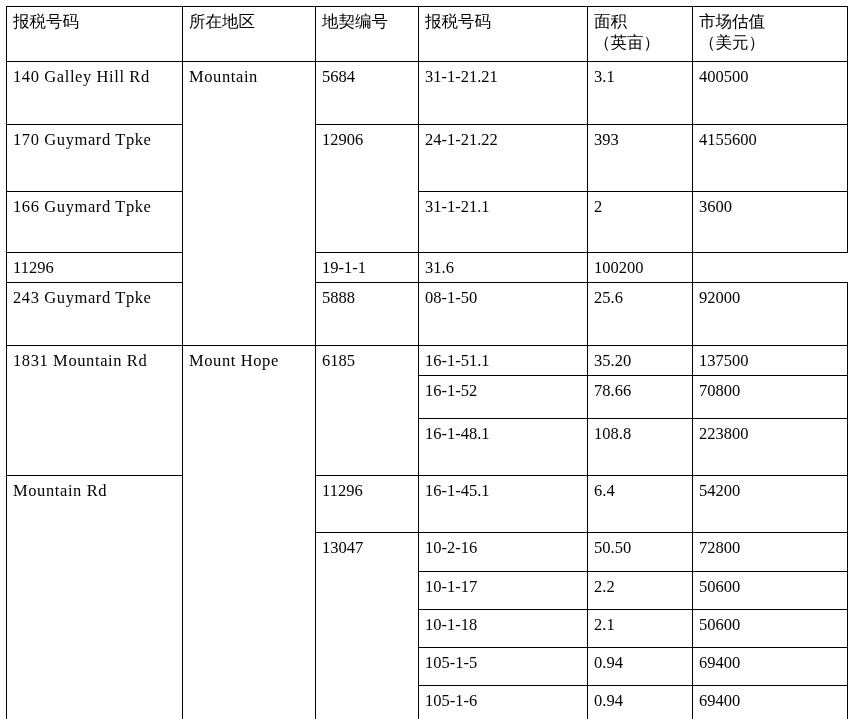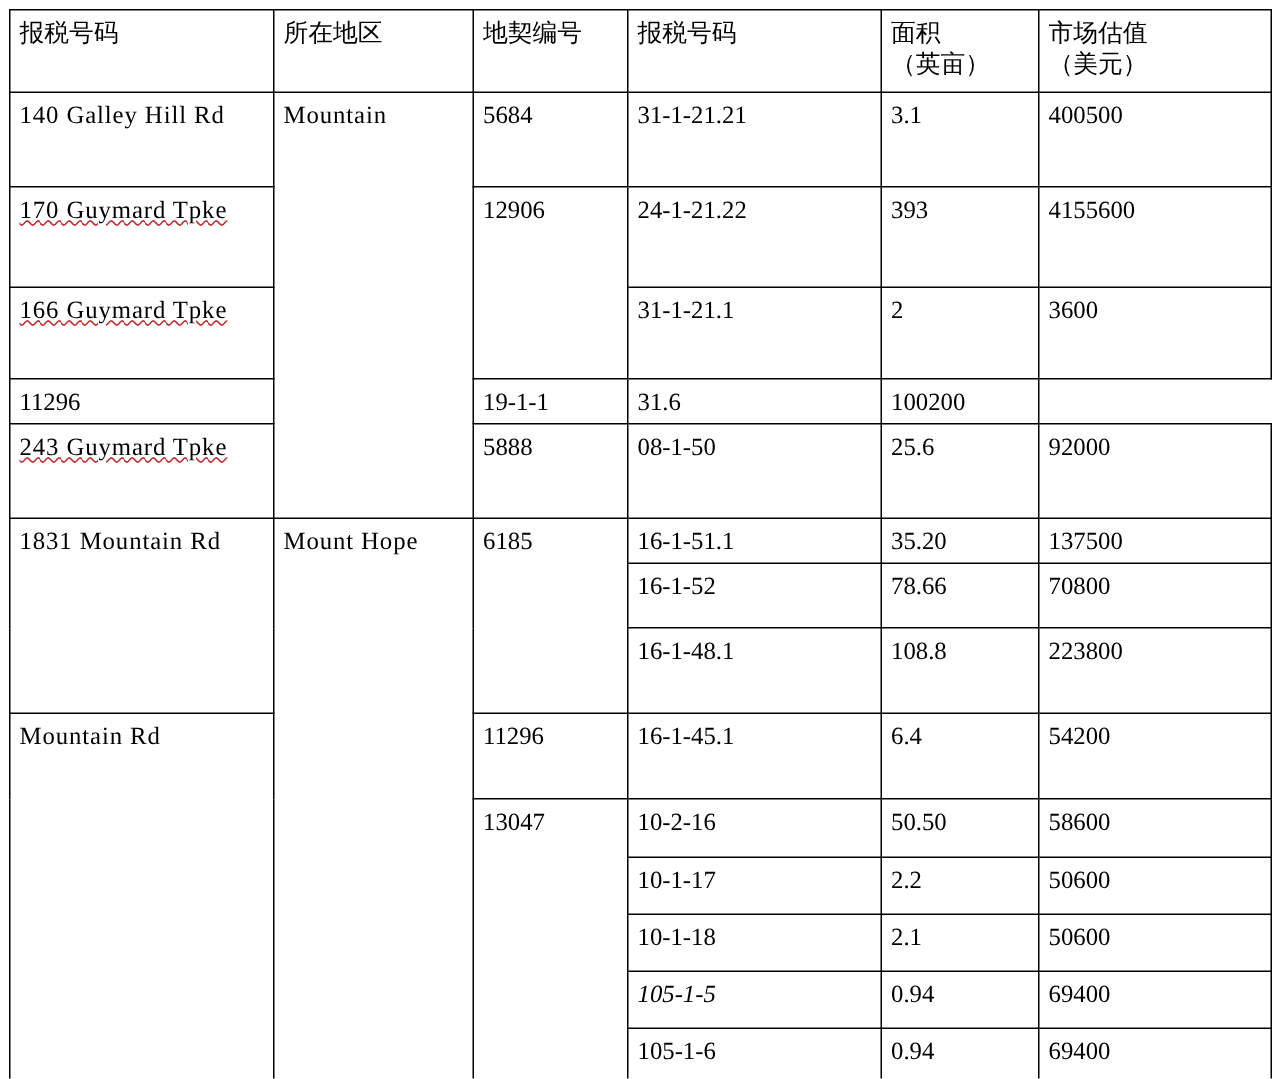--- a/index.html
+++ b/index.html
@@ -35,21 +35,20 @@
   }
   td.cn {
     font-family: "DejaVu Sans", "Liberation Sans", sans-serif;
     font-size: 15.5px;
     line-height: 1.3;
   }
   td.center-v {
     vertical-align: middle;
   }
   .wavy {
-    text-decoration: underline;
     text-decoration-style: wavy;
     text-decoration-color: #c03030;
     text-decoration-thickness: 1px;
   }
   .sp {
     letter-spacing: 0.6px;
   }
   col.c1 { width: 176px; }
   col.c2 { width: 133px; }
   col.c3 { width: 103px; }
@@ -152,37 +151,37 @@
         <td class="center-v" style="height:48px;">11296</td>
         <td>16-1-45.1</td>
         <td>6.4</td>
         <td>54200</td>
       </tr>
 
       <tr>
         <td rowspan="5" class="center-v">13047</td>
         <td style="height:30px;">10-2-16</td>
         <td>50.50</td>
-        <td>58600</td>
+        <td>72800</td>
       </tr>
 
       <tr>
         <td style="height:29px;">10-1-17</td>
         <td>2.2</td>
         <td>50600</td>
       </tr>
 
       <tr>
         <td style="height:29px;margin-left:44px;">10-1-18</td>
         <td>2.1</td>
         <td>50600</td>
       </tr>
 
       <tr>
-        <td style="height:29px;font-style:italic;">105-1-5</td>
+        <td style="height:29px;">105-1-5</td>
         <td>0.94</td>
         <td>69400</td>
       </tr>
 
       <tr>
         <td style="height:29px;">105-1-6</td>
         <td>0.94</td>
         <td>69400</td>
       </tr>
 

